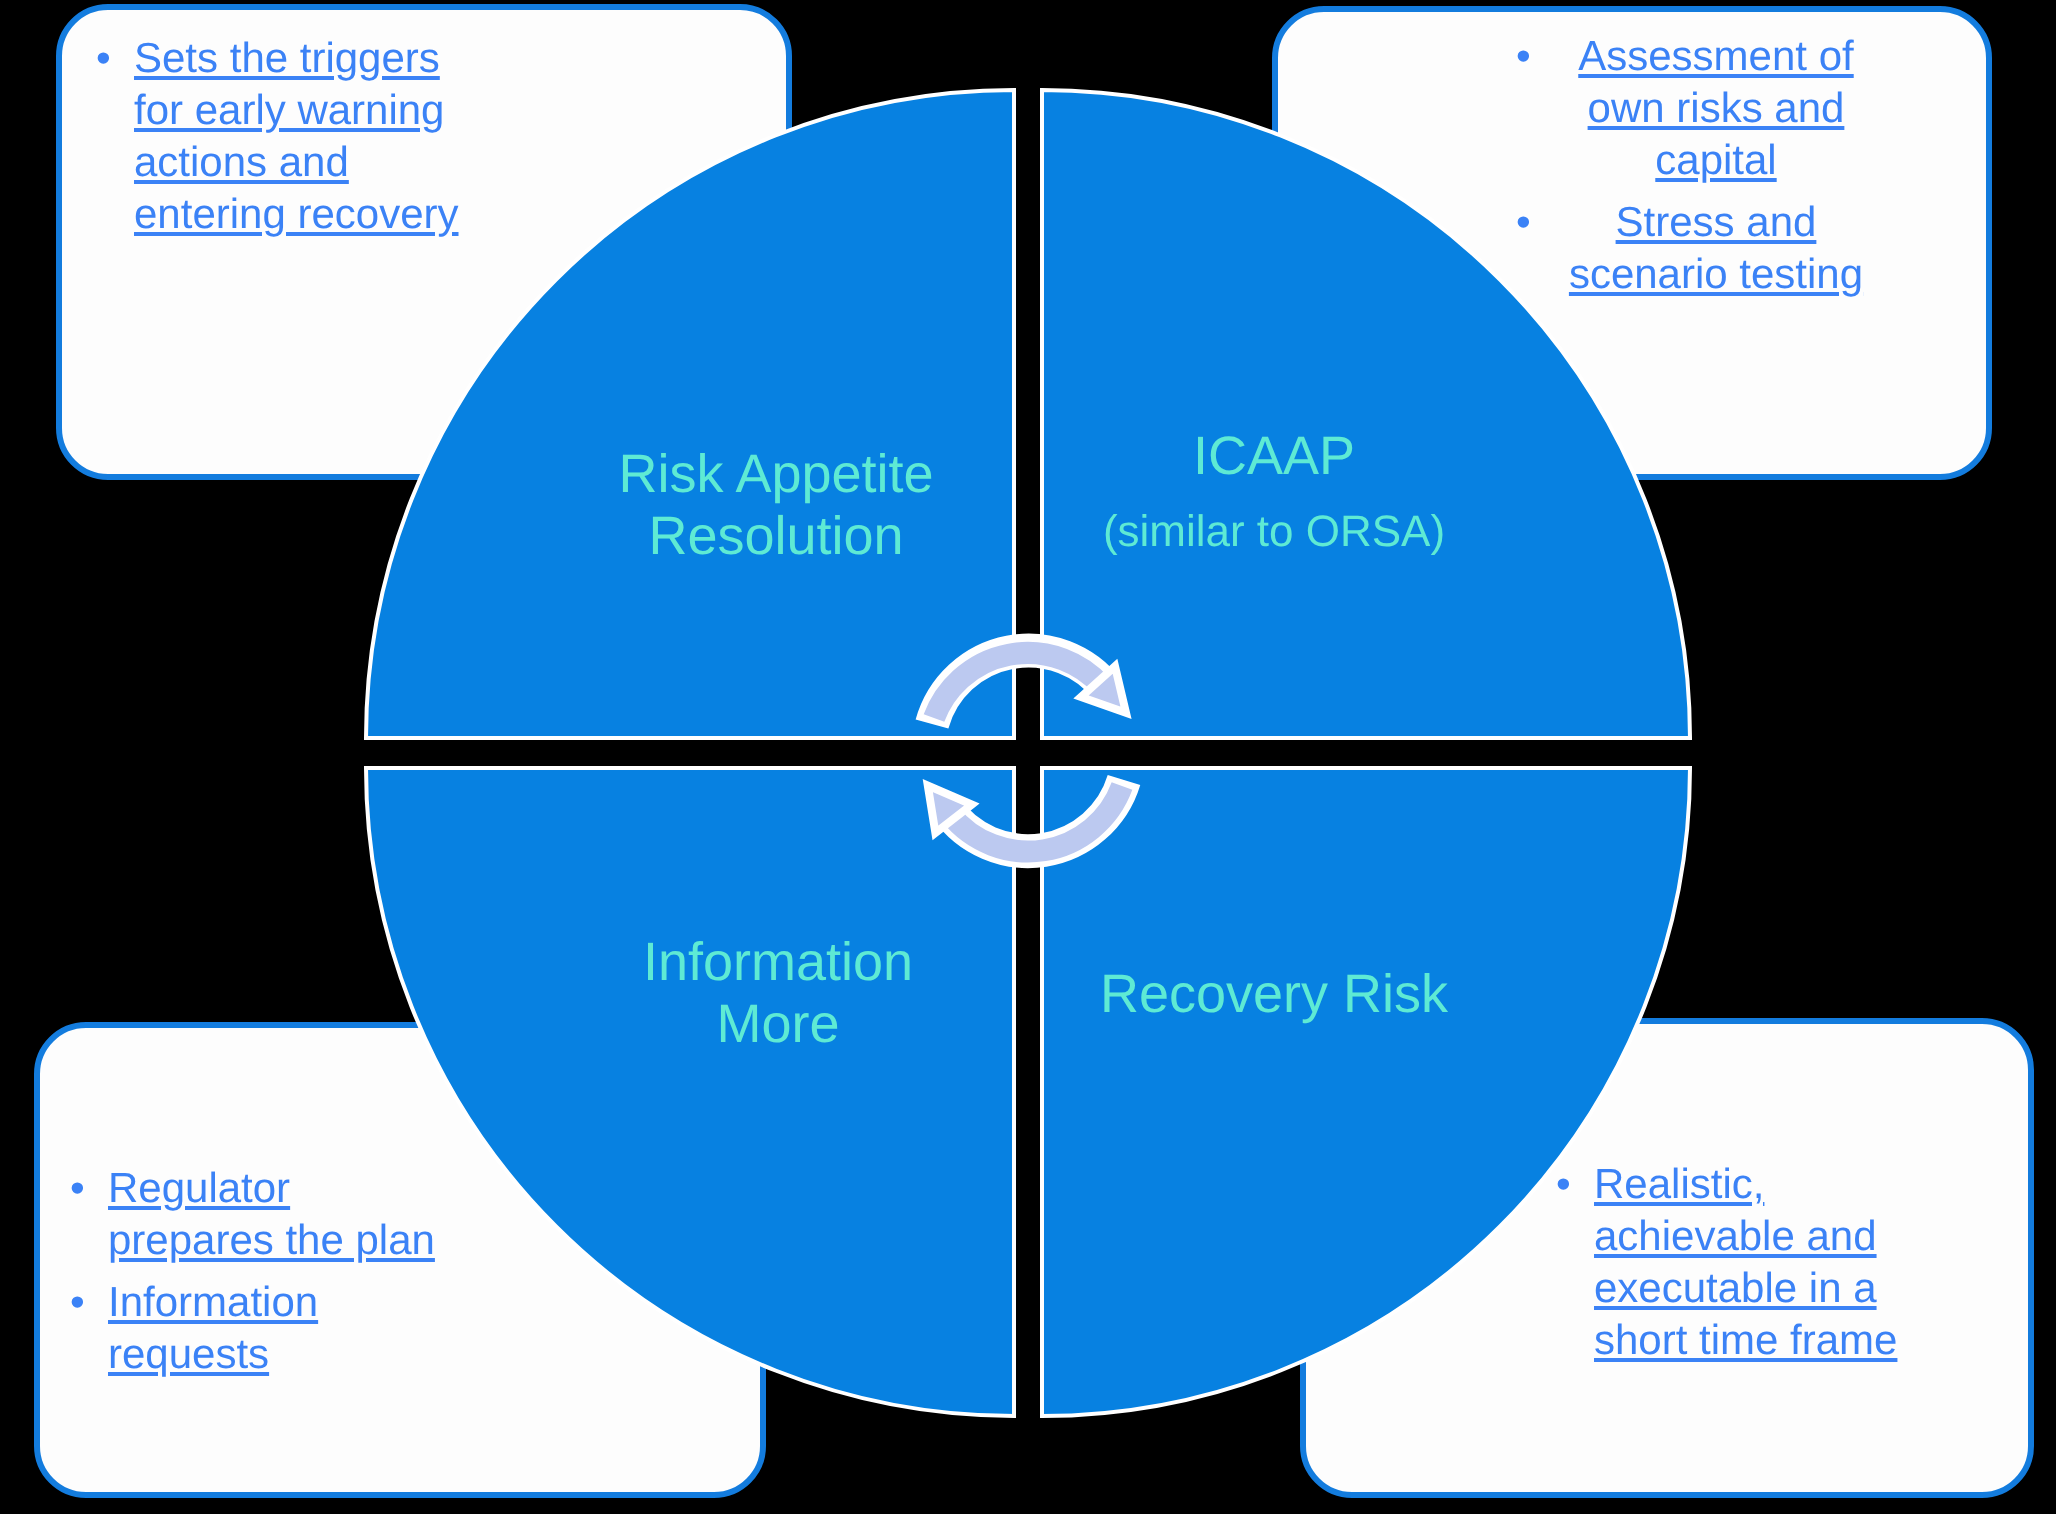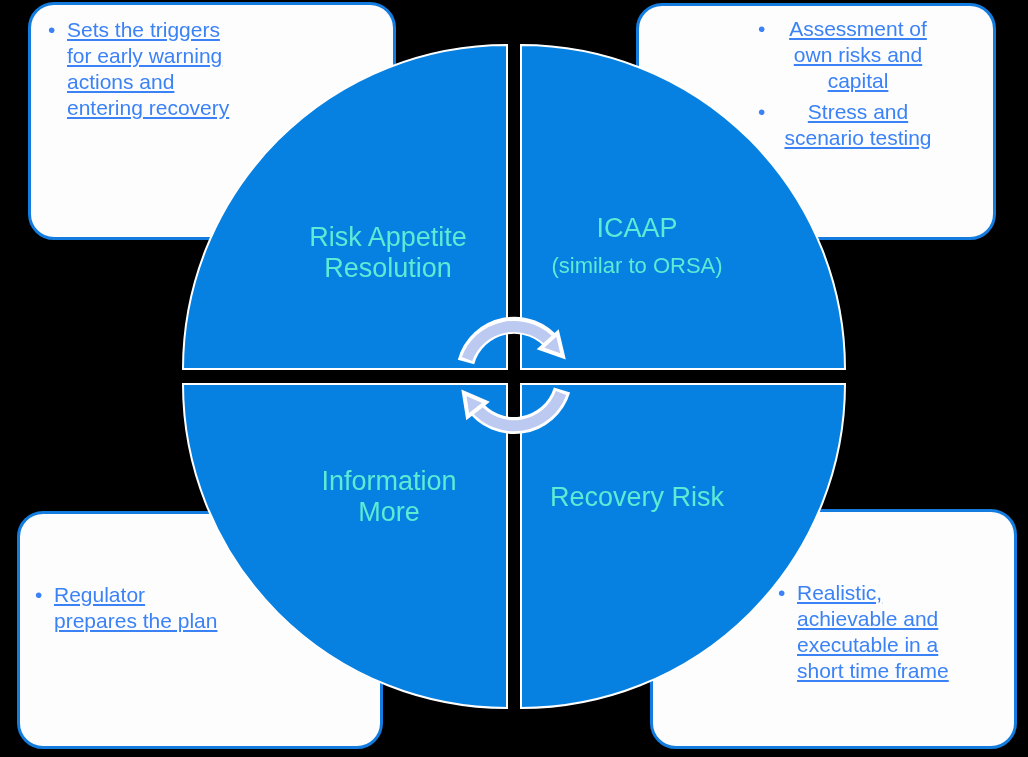--- a/index.html
+++ b/index.html
@@ -67,20 +67,21 @@
   <div class="box box-tr">
     <ul class="bullets ul-tr">
       <li>Assessment of own risks and capital</li>
       <li>Stress and scenario testing</li>
     </ul>
   </div>
 
   <div class="box box-bl">
     <ul class="bullets ul-bl">
       <li>Regulator prepares the plan</li>
+      <li>Information requests</li>
     </ul>
   </div>
 
   <div class="box box-br">
     <ul class="bullets ul-br">
       <li>Realistic, achievable and executable in a short time frame</li>
     </ul>
   </div>
 
   <svg class="diagram" width="1028" height="757" viewBox="0 0 1028 757">

